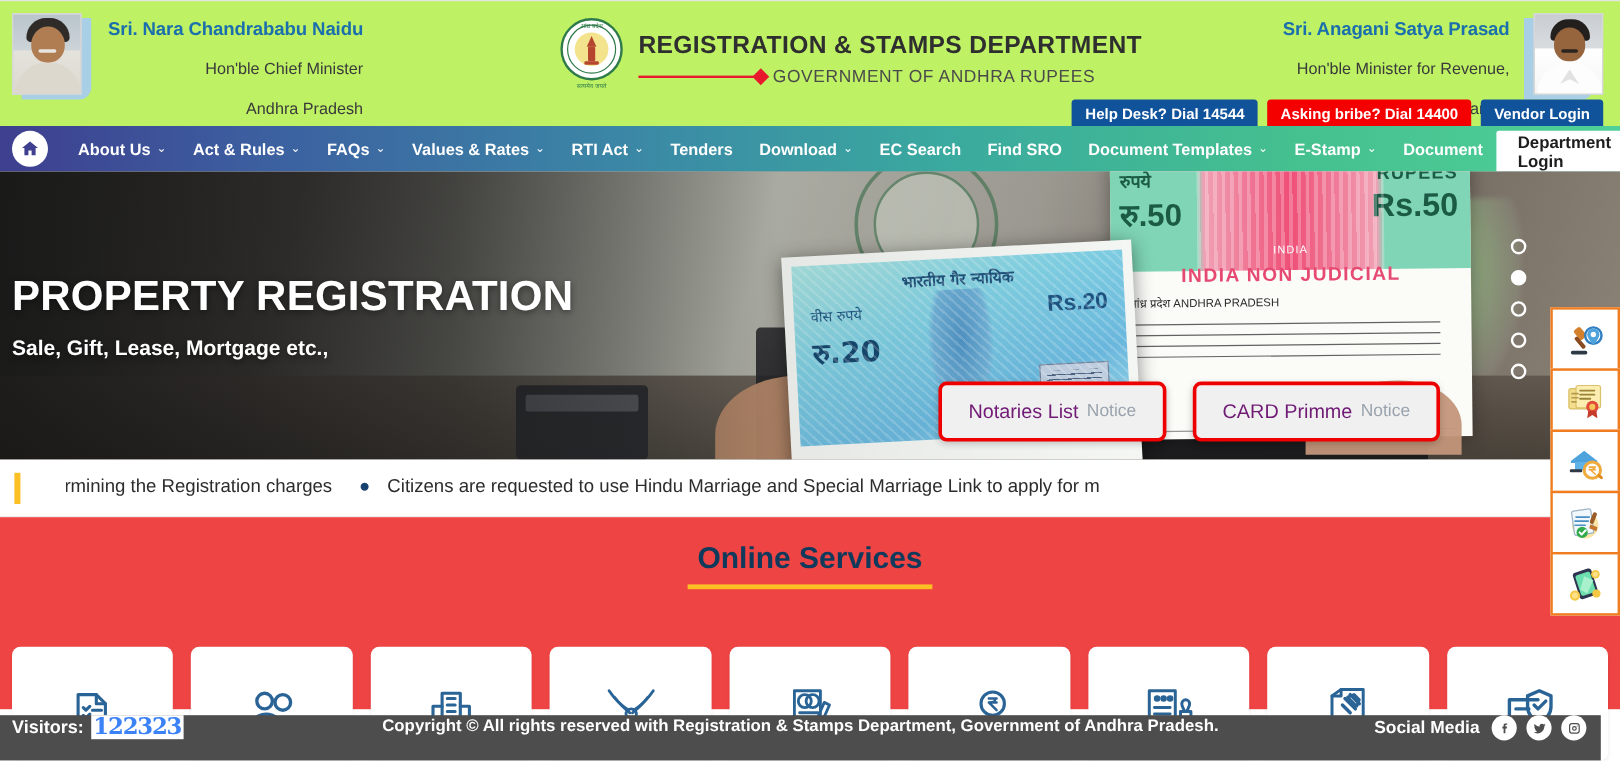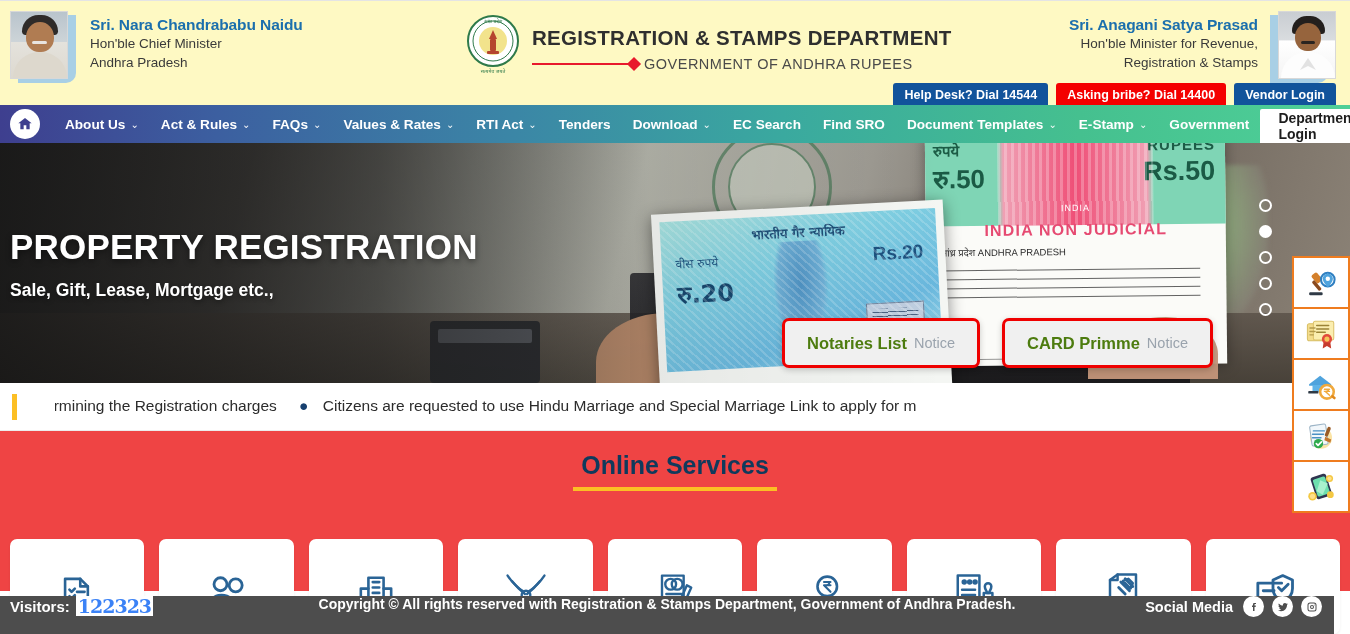--- a/index.html
+++ b/index.html
@@ -8,21 +8,21 @@
     overflow: hidden;
     font-family: "Liberation Sans", sans-serif;
     background: #ffffff;
   }
   #page { position: relative; width: 1350px; height: 634px; overflow: hidden; background:#fff; }
 
   
   .topbar {
     position: relative;
     height: 105px;
-    background: #fef9c3;
+    background: #bef264;
     border-top: 1px solid #e4e4e4;
   }
   
   .dig-left { position: absolute; left: 10px; top: 10px; display: flex; align-items: flex-start; }
   .dig-right { position: absolute; right: 14px; top: 10px; display: flex; align-items: flex-start; }
   .photo-frame { position: relative; width: 66px; height: 72px; }
   .photo-frame .accent {
     position: absolute; background: #a8cfe5;
     border-radius: 4px;
   }
@@ -46,21 +46,21 @@
   .p-mous { position:absolute; left:22px; top:29px; width:14px; height:3px; background:#2a2420; border-radius:2px; }
   .p1 .p-mous { background:#e8e4e0; width:15px; left:21px; }
   .p-shoulder { position:absolute; left:2px; bottom:0; width:54px; height:26px; border-radius:26px 26px 0 0; }
   .p1 .p-shoulder { background:#ddd8cd; }
   .p2 .p-shoulder { background:#fdfdfd; }
   .p2 .p-collar { position:absolute; left:21px; bottom:0; width:16px; height:20px; background:#e2e2e2; clip-path: polygon(50% 0, 100% 60%, 50% 40%, 0 60%); }
 
   .dig-text-l { margin-left: 14px; padding-top: 5px; }
   .dig-text-r { margin-right: 12px; padding-top: 5px; text-align: right; }
   .dig-name { color: #1b6fad; font-size: 15.5px; font-weight: bold; letter-spacing: -.1px; }
-  .dig-role { color: #3a3a3a; font-size: 13.5px; line-height: 18px; margin-top: 1px; }
+  .dig-role { color: #3a3a3a; font-size: 13.5px; line-height: 18px; margin-top: 15px; text-align: right; }
 
   
   .dept-center {
     position: absolute; left: 466px; top: 10px; display: flex; align-items: center;
   }
   .emblem { width: 54px; height: 66px; position: relative; margin-right: 12px; }
   .dept-titles { padding-top: 10px; }
   .dept-t1 { font-size: 20.5px; font-weight: bold; color: #2f2f2f; letter-spacing: .3px; }
   .dept-t2row { display: flex; align-items: center; margin-top: 6px; }
   .dept-rule { position: relative; width: 98px; height: 2px; background: #e8192c; margin-right: 14px; }
@@ -157,21 +157,21 @@
   .dots { position: absolute; right: 78px; top: 56px; display: flex; flex-direction: column; gap: 13px; }
   .dot { width: 13px; height: 13px; border-radius: 50%; border: 2px solid #fff; cursor: pointer; }
   .dot.on { background: #fff; }
 
   .notice-row { position: absolute; left: 782px; top: 318px; display: flex; gap: 22px; }
   .notice-btn {
     background: #f0f0f0; border: 3px solid #ef0000; border-radius: 7px;
     height: 50px; display: flex; align-items: center; justify-content: center; gap: 7px;
     padding: 0 22px; cursor: pointer; box-shadow: 0 2px 6px rgba(0,0,0,.2);
   }
-  .notice-btn .main { color: #4d7c0f; font-size: 16.5px; font-weight: bold; }
+  .notice-btn .main { color: #701a75; font-size: 16.5px; font-weight: normal; }
   .notice-btn .sub { color: #9aa3ad; font-size: 14.5px; }
 
   
   .updates {
     position: relative; height: 48px; background: #fff; display: flex; align-items: center;
     border-bottom: 1px solid #ececec;
   }
   .upd-bar { width: 5px; height: 26px; background: #fcbf24; margin-left: 12px; margin-right: 12px; flex:none; }
   .upd-label { color: #17406f; font-size: 21px; font-weight: bold; flex: none; }
   .upd-marquee { position: relative; flex: 1; overflow: hidden; height: 48px; margin-left: 26px; }
@@ -333,21 +333,21 @@
     </div>
     <div class="nav-item">
       <span>Document Templates</span>
       <span class="chev">⌄</span>
     </div>
     <div class="nav-item">
       <span>E-Stamp</span>
       <span class="chev">⌄</span>
     </div>
     <div class="nav-item">
-      <span>Government</span>
+      <span>Document</span>
     </div>
     <div class="dept-login-tab">Department Login</div>
   </div>
 
   <div class="hero">
     <div class="hero-bg">
       <div class="hb-wall"></div>
       <div class="hb-emblem">
           <div class="ring"></div>
           <div class="inner"></div>

